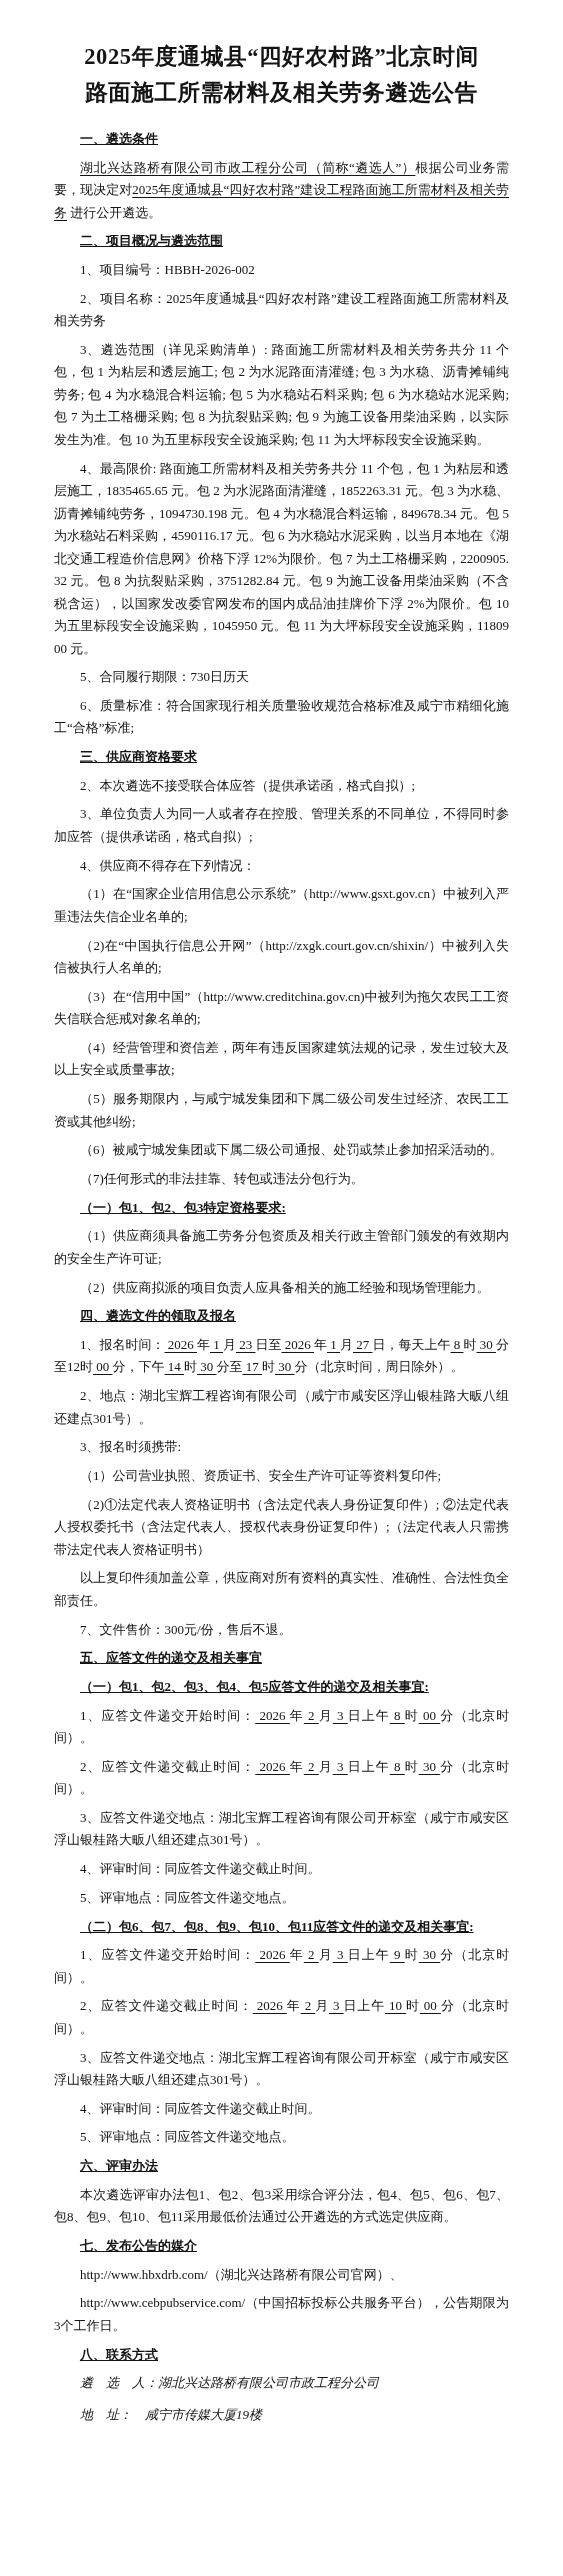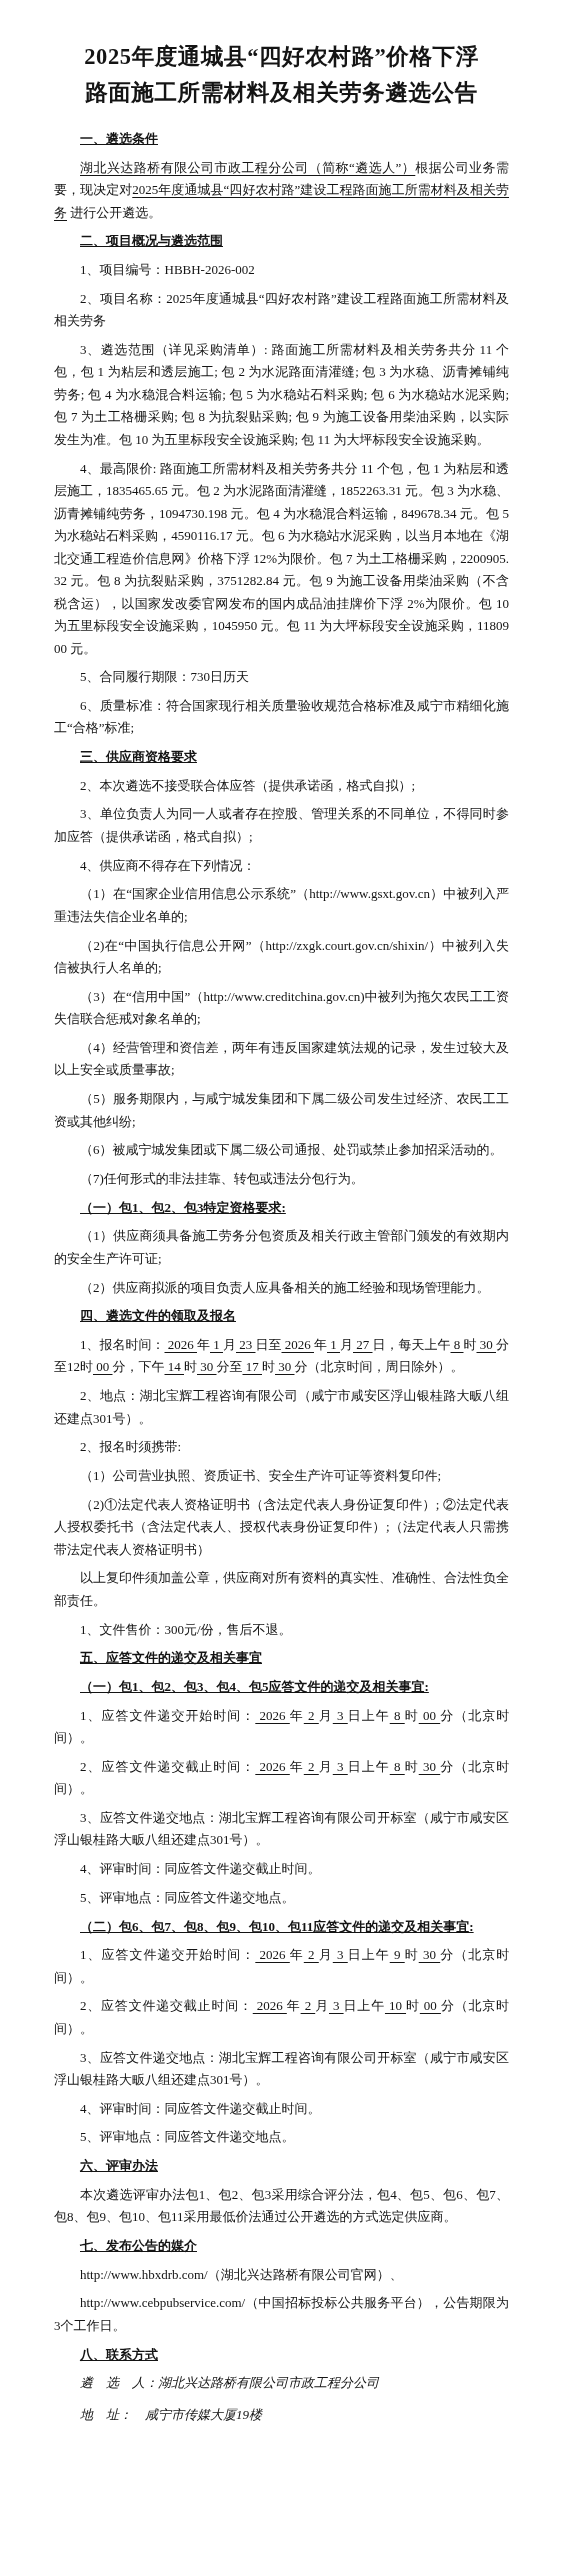--- a/index.html
+++ b/index.html
@@ -45,21 +45,21 @@
   .doc-body u {
     text-decoration: underline;
     text-underline-offset: 3.4px;
   }
 </style>
 </head>
 <body>
 
 <div class="page">
   <h1 class="doc-title">
-    <div>2025年度通城县“四好农村路”价格下浮</div>
+    <div>2025年度通城县“四好农村路”北京时间</div>
     <div>路面施工所需材料及相关劳务遴选公告</div>
   </h1>
   <div class="doc-body">
       <p class="heading"><span>一、遴选条件</span></p>
       <p class="paragraph"><u>湖北兴达路桥有限公司市政工程分公司（简称“遴选人”）</u><span>根据公司业务需要，现决定对</span><u>2025年度通城县“四好农村路”建设工程路面施工所需材料及相关劳务</u><span> 进行公开遴选。</span></p>
       <p class="heading"><span>二、项目概况与遴选范围</span></p>
       <p class="paragraph"><span>1、项目编号：HBBH-2026-002</span></p>
       <p class="paragraph"><span>2、项目名称：2025年度通城县“四好农村路”建设工程路面施工所需材料及相关劳务</span></p>
       <p class="paragraph"><span>3、遴选范围（详见采购清单）: 路面施工所需材料及相关劳务共分 11 个包，包 1 为粘层和透层施工; 包 2 为水泥路面清灌缝; 包 3 为水稳、沥青摊铺纯劳务; 包 4 为水稳混合料运输; 包 5 为水稳站石料采购; 包 6 为水稳站水泥采购; 包 7 为土工格栅采购; 包 8 为抗裂贴采购; 包 9 为施工设备用柴油采购，以实际发生为准。包 10 为五里标段安全设施采购; 包 11 为大坪标段安全设施采购。</span></p>
       <p class="paragraph"><span>4、最高限价: 路面施工所需材料及相关劳务共分 11 个包，包 1 为粘层和透层施工，1835465.65 元。包 2 为水泥路面清灌缝，1852263.31 元。包 3 为水稳、沥青摊铺纯劳务，1094730.198 元。包 4 为水稳混合料运输，849678.34 元。包 5 为水稳站石料采购，4590116.17 元。包 6 为水稳站水泥采购，以当月本地在《湖北交通工程造价信息网》价格下浮 12%为限价。包 7 为土工格栅采购，2200905.32 元。包 8 为抗裂贴采购，3751282.84 元。包 9 为施工设备用柴油采购（不含税含运），以国家发改委官网发布的国内成品油挂牌价下浮 2%为限价。包 10 为五里标段安全设施采购，1045950 元。包 11 为大坪标段安全设施采购，1180900 元。</span></p>
@@ -75,25 +75,25 @@
       <p class="paragraph"><span>（4）经营管理和资信差，两年有违反国家建筑法规的记录，发生过较大及以上安全或质量事故;</span></p>
       <p class="paragraph"><span>（5）服务期限内，与咸宁城发集团和下属二级公司发生过经济、农民工工资或其他纠纷;</span></p>
       <p class="paragraph"><span>（6）被咸宁城发集团或下属二级公司通报、处罚或禁止参加招采活动的。</span></p>
       <p class="paragraph"><span>（7)任何形式的非法挂靠、转包或违法分包行为。</span></p>
       <p class="subheading"><span>（一）包1、包2、包3特定资格要求:</span></p>
       <p class="paragraph"><span>（1）供应商须具备施工劳务分包资质及相关行政主管部门颁发的有效期内的安全生产许可证;</span></p>
       <p class="paragraph"><span>（2）供应商拟派的项目负责人应具备相关的施工经验和现场管理能力。</span></p>
       <p class="heading"><span>四、遴选文件的领取及报名</span></p>
       <p class="paragraph"><span>1、报名时间：</span><u> 2026 </u><span>年</span><u> 1 </u><span>月</span><u>  23 </u><span>日至</span><u> 2026 </u><span>年</span><u> 1 </u><span> 月</span><u> 27 </u><span>日，每天上午</span><u> 8 </u><span>时</span><u> 30 </u><span>分至12时</span><u> 00 </u><span>分，下午</span><u> 14 </u><span>时</span><u> 30 </u><span>分至</span><u> 17 </u><span>时</span><u> 30 </u><span>分（北京时间，周日除外）。</span></p>
       <p class="paragraph"><span>2、地点：湖北宝辉工程咨询有限公司（咸宁市咸安区浮山银桂路大畈八组还建点301号）。</span></p>
-      <p class="paragraph"><span>2、报名时须携带:</span></p>
+      <p class="paragraph"><span>3、报名时须携带:</span></p>
       <p class="paragraph"><span>（1）公司营业执照、资质证书、安全生产许可证等资料复印件;</span></p>
       <p class="paragraph"><span>（2)①法定代表人资格证明书（含法定代表人身份证复印件）; ②法定代表人授权委托书（含法定代表人、授权代表身份证复印件）;（法定代表人只需携带法定代表人资格证明书）</span></p>
       <p class="paragraph"><span>以上复印件须加盖公章，供应商对所有资料的真实性、准确性、合法性负全部责任。</span></p>
-      <p class="paragraph"><span>1、文件售价：300元/份，售后不退。</span></p>
+      <p class="paragraph"><span>7、文件售价：300元/份，售后不退。</span></p>
       <p class="heading"><span>五、应答文件的递交及相关事宜</span></p>
       <p class="subheading"><span>（一）包1、包2、包3、包4、包5应答文件的递交及相关事宜:</span></p>
       <p class="paragraph"><span>1、应答文件递交开始时间：</span><u> 2026 </u><span>年</span><u> 2 </u><span>月</span><u> 3 </u><span>日上午</span><u> 8 </u><span>时</span><u> 00 </u><span>分（北京时间）。</span></p>
       <p class="paragraph"><span>2、应答文件递交截止时间：</span><u> 2026 </u><span>年</span><u> 2 </u><span>月</span><u> 3 </u><span>日上午</span><u> 8 </u><span>时</span><u> 30 </u><span>分（北京时间）。</span></p>
       <p class="paragraph"><span>3、应答文件递交地点：湖北宝辉工程咨询有限公司开标室（咸宁市咸安区浮山银桂路大畈八组还建点301号）。</span></p>
       <p class="paragraph"><span>4、评审时间：同应答文件递交截止时间。</span></p>
       <p class="paragraph"><span>5、评审地点：同应答文件递交地点。</span></p>
       <p class="subheading"><span>（二）包6、包7、包8、包9、包10、包11应答文件的递交及相关事宜:</span></p>
       <p class="paragraph"><span>1、应答文件递交开始时间：</span><u> 2026 </u><span>年</span><u> 2 </u><span>月</span><u> 3 </u><span>日上午</span><u> 9 </u><span>时</span><u> 30 </u><span>分（北京时间）。</span></p>
       <p class="paragraph"><span>2、应答文件递交截止时间：</span><u> 2026 </u><span>年</span><u> 2 </u><span>月</span><u> 3 </u><span>日上午</span><u> 10 </u><span>时</span><u> 00 </u><span>分（北京时间）。</span></p>

